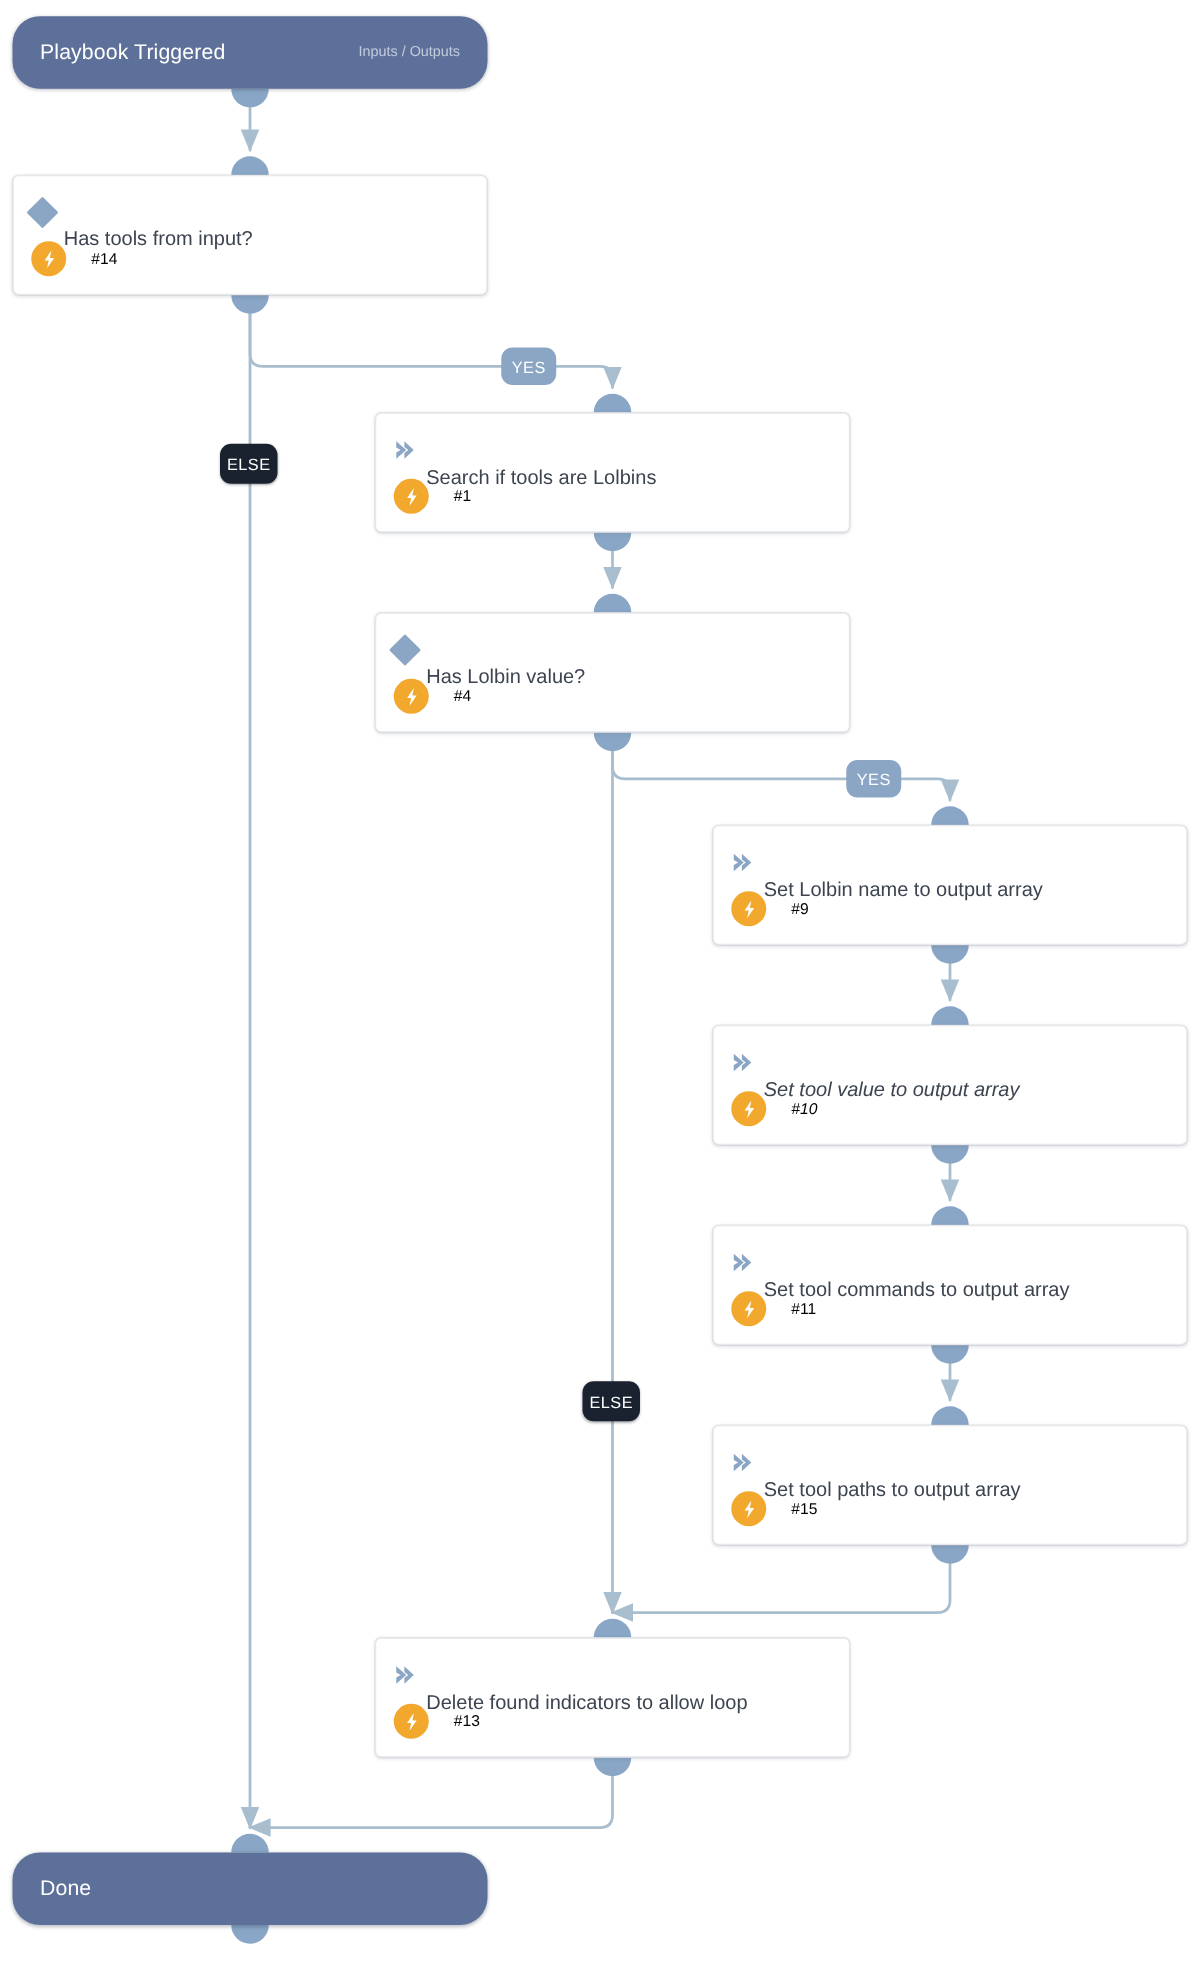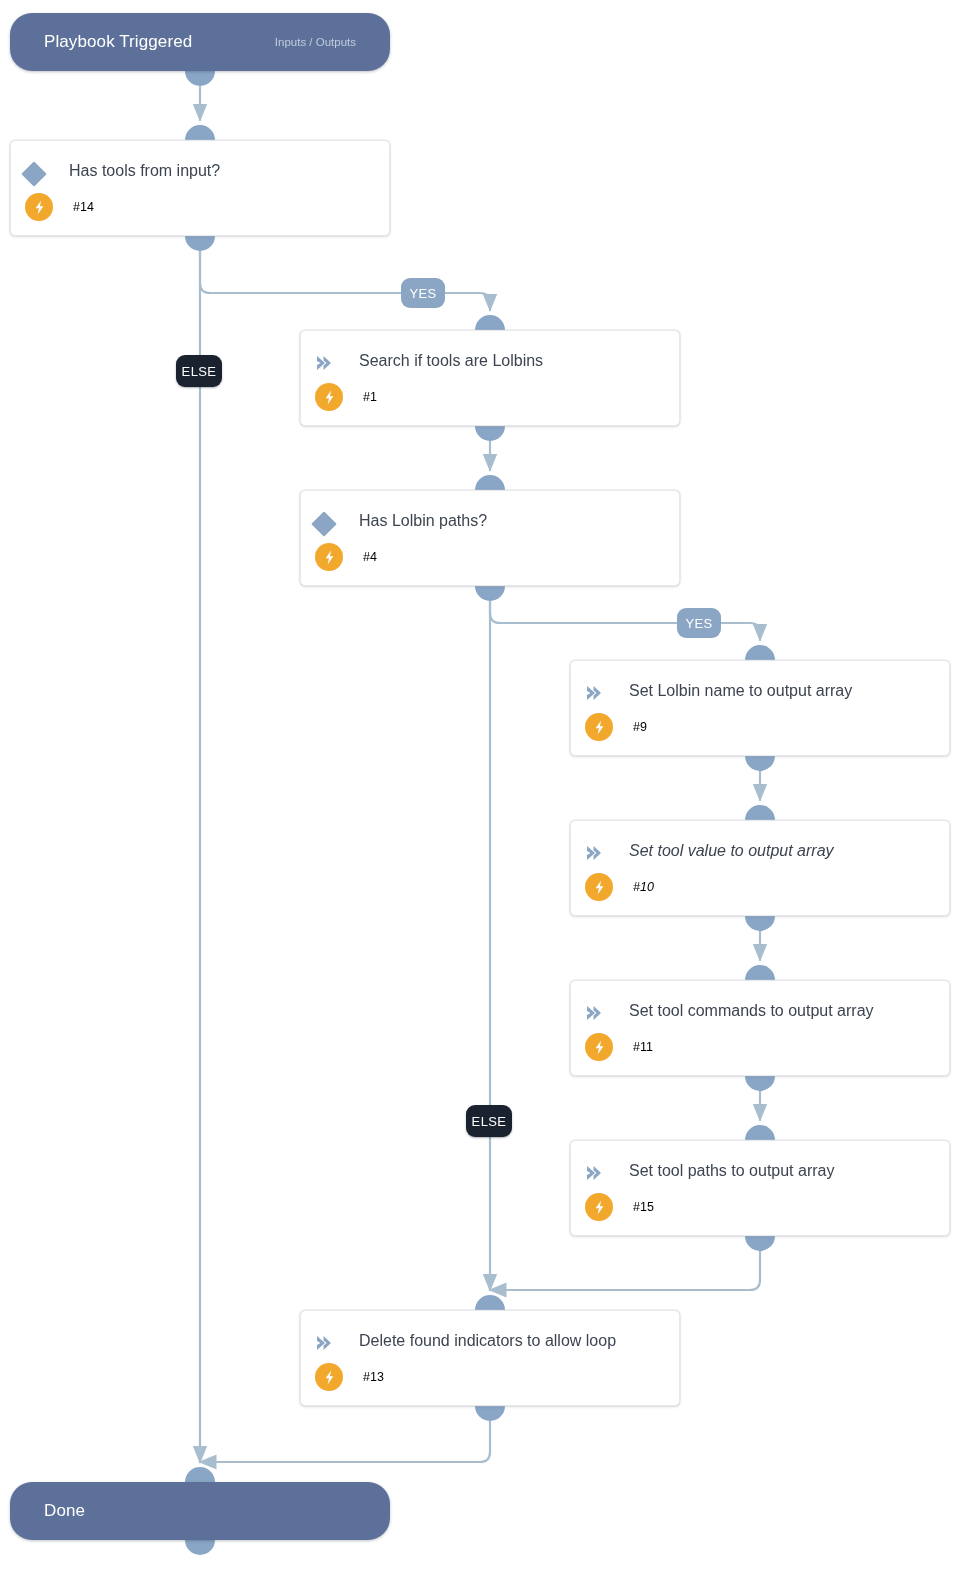--- a/index.html
+++ b/index.html
@@ -30,21 +30,21 @@
 
   
   .pill {
     position: absolute;
     background: #5d7099;
     border-radius: 22px;
     box-shadow: 0 1px 3px rgba(40,50,70,0.30);
     display: flex;
     align-items: center;
     box-sizing: border-box;
-    padding: 0 34px;
+    padding: 0 22px;
     z-index: 3;
   }
   .pill-title {
     color: #ffffff;
     font-size: 17px;
     letter-spacing: .1px;
     white-space: nowrap;
   }
   .pill-sub {
     margin-left: auto;
@@ -62,21 +62,22 @@
     box-shadow: 0 1px 3px rgba(60,70,90,0.16), 0 0 0 0.5px rgba(210,214,220,.5);
     box-sizing: border-box;
     z-index: 3;
   }
   .card-row-title {
     position: absolute;
     left: 14px;
     top: 17px;
     right: 14px;
     display: flex;
-    align-items: flex-end;
+    align-items: flex-start;
+    flex-direction: column;
   }
   .card-title {
     color: #3c4450;
     font-size: 16px;
     line-height: 25px;
     margin-left: 26px;
     max-width: 300px;
   }
   .card-row-meta {
     position: absolute;
@@ -237,21 +238,21 @@
             <svg viewBox="0 0 24 24" width="17" height="17">
               <path d="M14.2,2 L6.6,13.2 L11.2,13.2 L9.4,22 L17.4,10.4 L12.6,10.4 Z" fill="#ffffff"></path>
             </svg>
           </span>
           <span class="card-id">#1</span>
         </div>
       </div>
       <div class="card" style="left: 300px; top: 490px; width: 380px; height: 96px;">
         <div class="card-row-title">
           <span class="diamond-icon"></span>
-          <div class="card-title">Has Lolbin paths?</div>
+          <div class="card-title">Has Lolbin value?</div>
         </div>
         <div class="card-row-meta">
           <span class="bolt-icon">
             <svg viewBox="0 0 24 24" width="17" height="17">
               <path d="M14.2,2 L6.6,13.2 L11.2,13.2 L9.4,22 L17.4,10.4 L12.6,10.4 Z" fill="#ffffff"></path>
             </svg>
           </span>
           <span class="card-id">#4</span>
         </div>
       </div>

